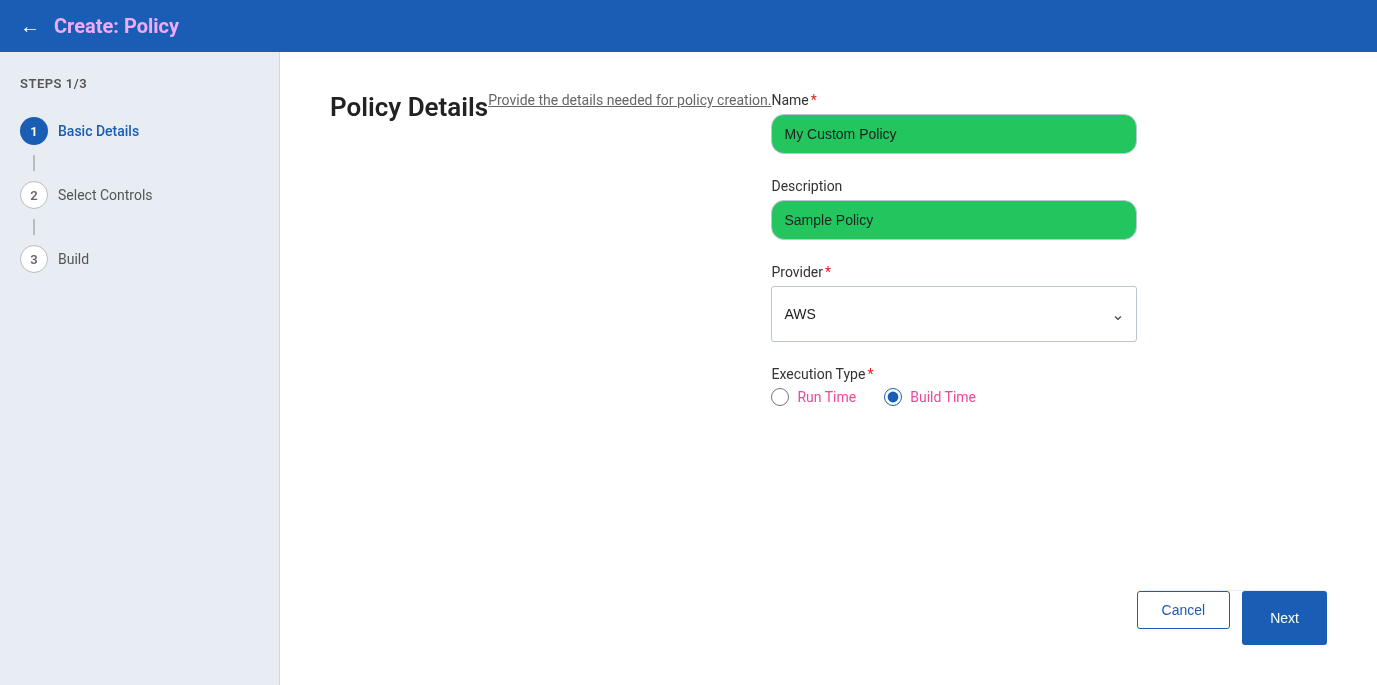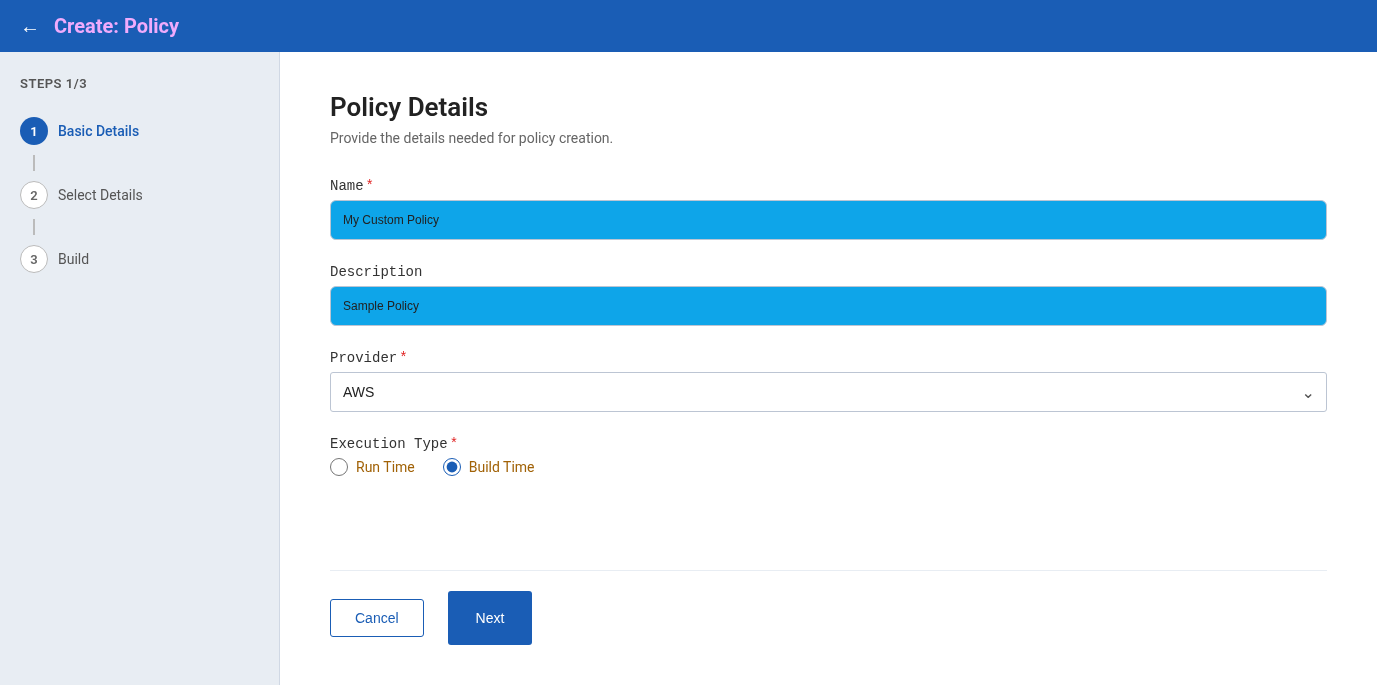--- a/index.html
+++ b/index.html
@@ -121,77 +121,76 @@
       margin-left: 33px;
     }
 
     
     .content-area {
       flex: 1;
       background: #fff;
       padding: 40px 50px;
       overflow-y: auto;
       display: flex;
-      flex-direction: column;
     }
 
     .page-title {
       font-size: 26px;
       font-weight: 600;
       color: #222;
       margin-bottom: 8px;
     }
 
     .page-subtitle {
       font-size: 14px;
       color: #666;
       margin-bottom: 32px;
+      text-decoration: underline;
     }
 
     
     .form-section {
       flex: 1;
     }
 
     .form-group {
       margin-bottom: 24px;
     }
 
     .form-label {
       font-size: 14px;
       color: #333;
       margin-bottom: 6px;
       display: block;
-      font-family: Liberation Mono, monospace;
     }
 
     .required-star {
       color: #e02020;
       margin-left: 2px;
     }
 
     .form-input {
       width: 100%;
       height: 40px;
       border: 1.5px solid #bcc5d3;
-      border-radius: 6px;
+      border-radius: 13px;
       padding: 0 12px;
-      font-size: 12px;
+      font-size: 14px;
       color: #222;
-      background: #0ea5e9;
+      background: #22c55e;
       outline: none;
     }
 
     .form-select-wrapper {
       position: relative;
     }
 
     .form-select {
       width: 100%;
-      height: 40px;
+      height: 56px;
       border: 1.5px solid #bcc5d3;
       border-radius: 3px;
       padding: 0 12px;
       font-size: 14px;
       color: #222;
       background: #fff;
       outline: none;
       appearance: none;
       cursor: pointer;
     }
@@ -223,31 +222,29 @@
 
     .radio-input {
       width: 18px;
       height: 18px;
       cursor: pointer;
       accent-color: #1a5db5;
     }
 
     .radio-label {
       font-size: 14px;
-      color: #a16207;
+      color: #ec4899;
     }
 
     
     .footer-actions {
       display: flex;
-      gap: 24px;
-      padding-top: 20px;
+      gap: 12px;
       margin-top: auto;
       border-top: 1px solid #e8edf3;
-      align-items: center;
     }
 
     .btn-cancel {
       height: 38px;
       padding: 0 24px;
       border: 1.5px solid #1a5db5;
       border-radius: 3px;
       background: #fff;
       color: #1a5db5;
       font-size: 14px;
@@ -285,21 +282,21 @@
       </div>
       <span class="step-text active-text">Basic Details</span>
     </div>
 
     <div class="step-connector"></div>
 
     <div class="step-item">
       <div class="step-number inactive-num">
         <span>2</span>
       </div>
-      <span class="step-text inactive-text">Select Details</span>
+      <span class="step-text inactive-text">Select Controls</span>
     </div>
 
     <div class="step-connector"></div>
 
     <div class="step-item">
       <div class="step-number inactive-num">
         <span>3</span>
       </div>
       <span class="step-text inactive-text">Build</span>
     </div>

